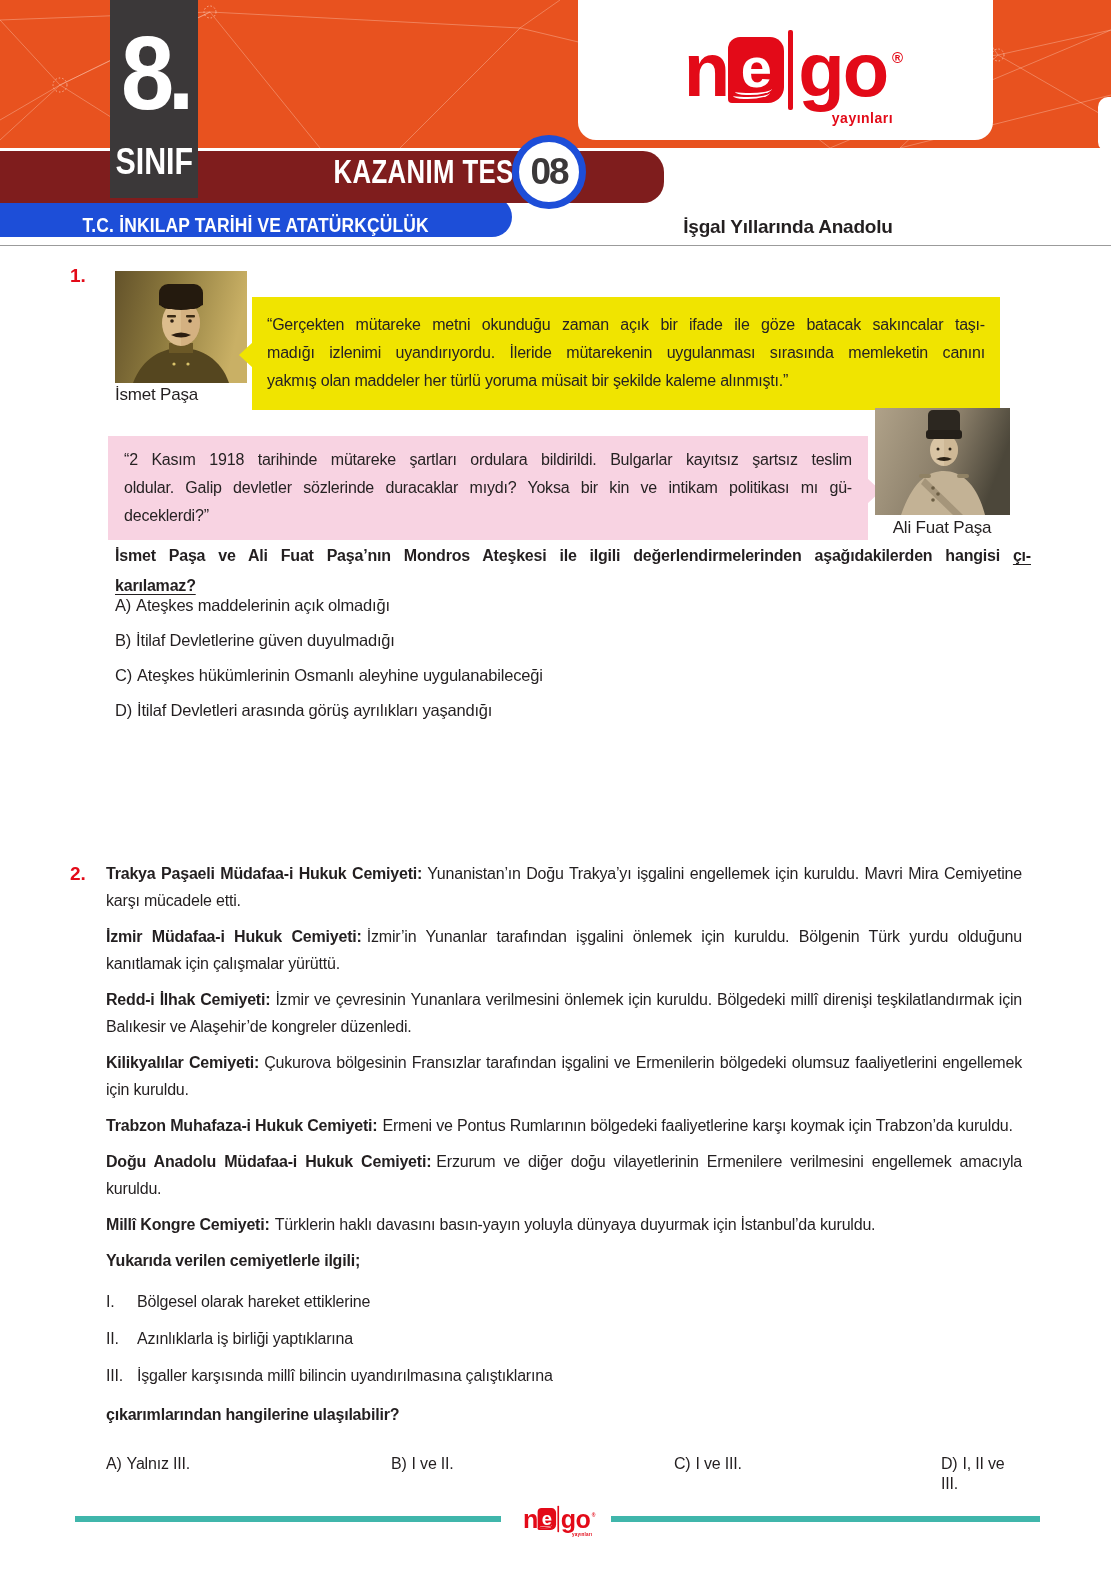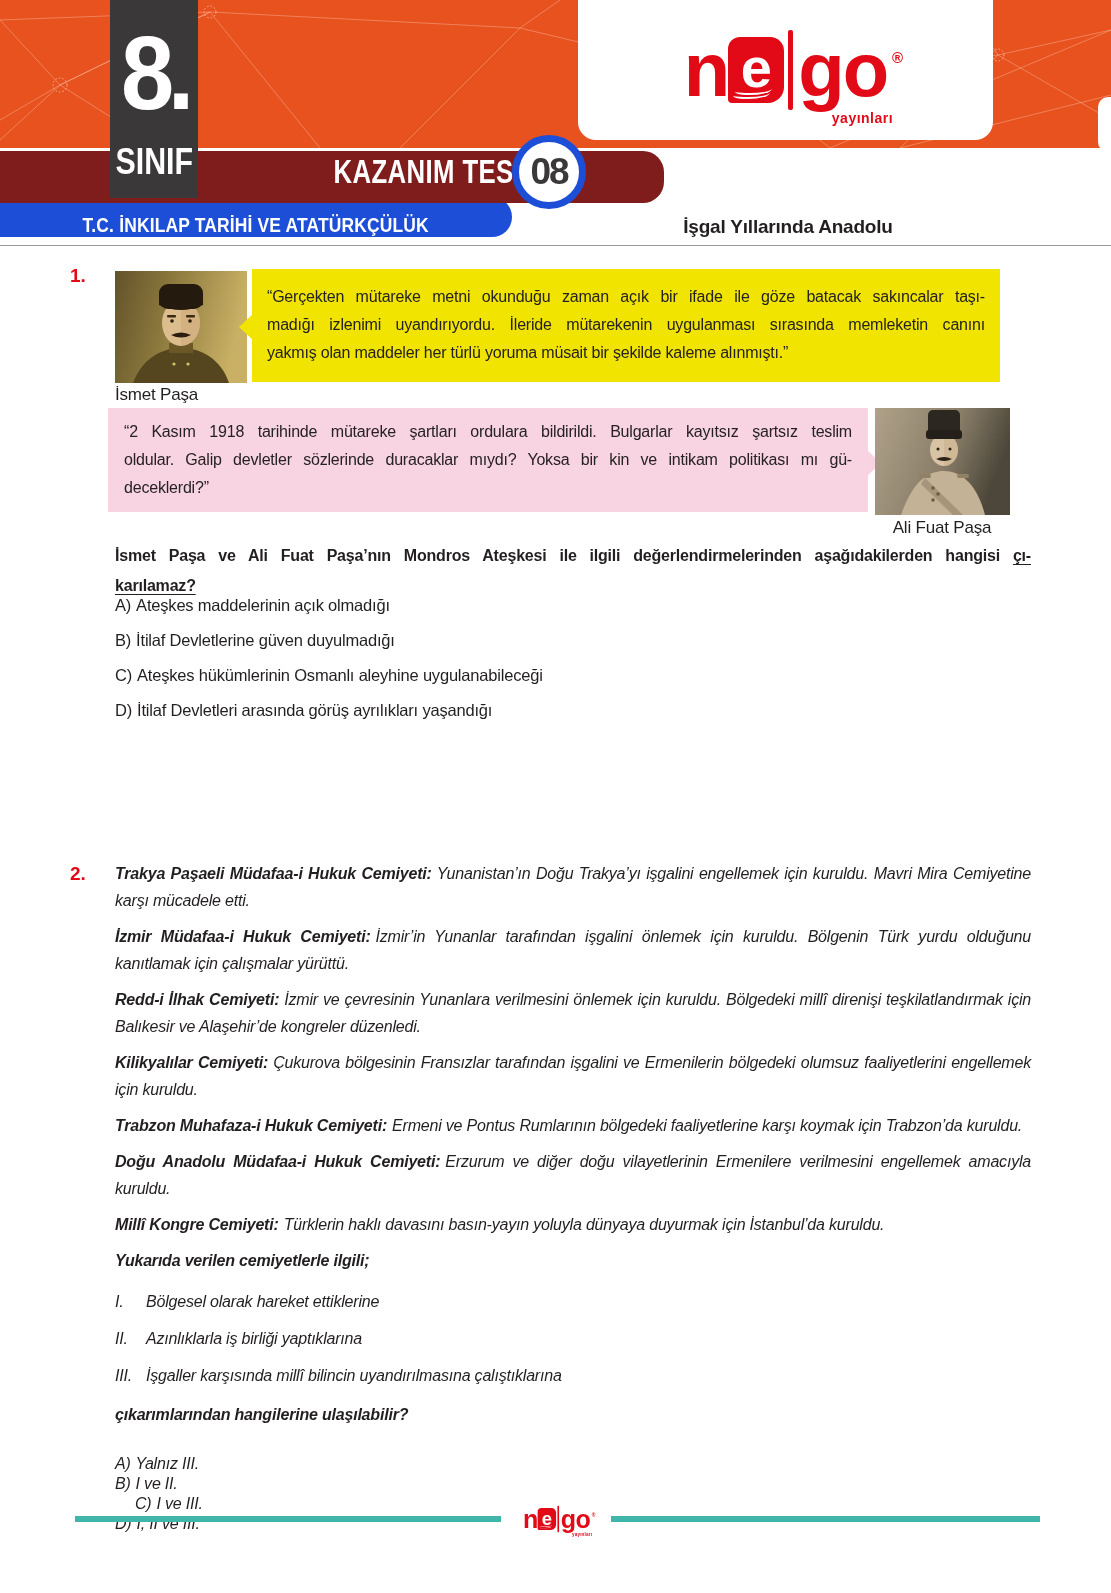--- a/index.html
+++ b/index.html
@@ -53,48 +53,48 @@
   .q-num{position:absolute;color:#E30A18;font-weight:bold;font-size:19px;z-index:2;}
   .q1-num{top:265px;left:70px;}
   .photo{position:absolute;overflow:hidden;}
   .photo svg{display:block;}
   .ismet-photo{top:271px;left:115px;width:132px;height:112px;}
   .ismet-caption{position:absolute;top:385px;left:115px;font-size:17px;letter-spacing:-0.2px;}
   .alifuat-photo{top:408px;left:875px;width:135px;height:107px;}
   .alifuat-caption{position:absolute;top:518px;left:872px;width:140px;text-align:center;font-size:17px;letter-spacing:-0.2px;}
 
   .quote-box{position:absolute;box-sizing:border-box;font-size:16px;line-height:28px;color:#262223;
-             letter-spacing:-0.2px;}
+             letter-spacing:-0.2px;margin-top:28px;}
   .yellow-box{top:269px;left:252px;width:748px;height:113px;background:#F0E400;padding:14px 15px 0 15px;}
   .yellow-tail{position:absolute;left:-13px;top:45px;width:0;height:0;border-top:13px solid transparent;
                border-bottom:13px solid transparent;border-right:14px solid #F0E400;}
   .pink-box{top:408px;left:108px;width:760px;height:104px;background:#F8D3E2;padding:10px 16px 0 16px;}
   .pink-tail{position:absolute;right:-13px;top:42px;width:0;height:0;border-top:13px solid transparent;
              border-bottom:13px solid transparent;border-left:14px solid #F8D3E2;}
   .q-line{text-align:justify;text-align-last:justify;white-space:nowrap;}
   .q-line.last{text-align-last:left;}
 
   .q1-stem{position:absolute;top:541px;left:115px;width:916px;font-weight:bold;font-size:16px;line-height:30px;
            letter-spacing:-0.2px;}
   .stem-l1{text-align:justify;text-align-last:justify;white-space:nowrap;}
   .u{text-decoration:underline;text-underline-offset:3px;}
   .q1-options{position:absolute;top:595px;left:115px;font-size:16.5px;letter-spacing:-0.2px;}
   .q1-options .opt{margin-bottom:15px;line-height:20px;}
   .opt-letter{margin-right:5px;}
 
   
   .q2-num{top:863px;left:70px;}
-  .q2{position:absolute;top:860px;left:115px;width:916px;font-size:16px;letter-spacing:-0.2px;font-style:italic;}
+  .q2{position:absolute;top:860px;left:106px;width:916px;font-size:16px;letter-spacing:-0.2px;}
   .q2 .para{text-align:justify;line-height:27px;margin-bottom:9px;}
   .lead{margin-right:5px;}
   .q2-intro{font-weight:bold;line-height:27px;margin:0 0 14px 0;}
   .ritem{display:flex;line-height:27px;margin-bottom:10px;}
   .rnum{flex:none;width:31px;}
   .q2-closing{font-weight:bold;line-height:27px;margin-top:12px;}
-  .q2-options{display:flex;margin-top:26px;line-height:20px;flex-direction:column;}
+  .q2-options{display:flex;margin-top:26px;line-height:20px;}
   .q2-options .o1{width:285px;}
   .q2-options .o2{width:263px;}
   .q2-options .o3{width:267px;margin-left:20px;}
   .q2-options .o4{flex:1;}
 
   
   .footer-line{position:absolute;height:6px;background:#40B6AB;top:1516px;}
   .footer-line.left{left:75px;width:426px;}
   .footer-line.right{left:611px;width:429px;}
   .footer-logo{position:absolute;top:1471px;left:512px;width:90px;height:96px;display:flex;

